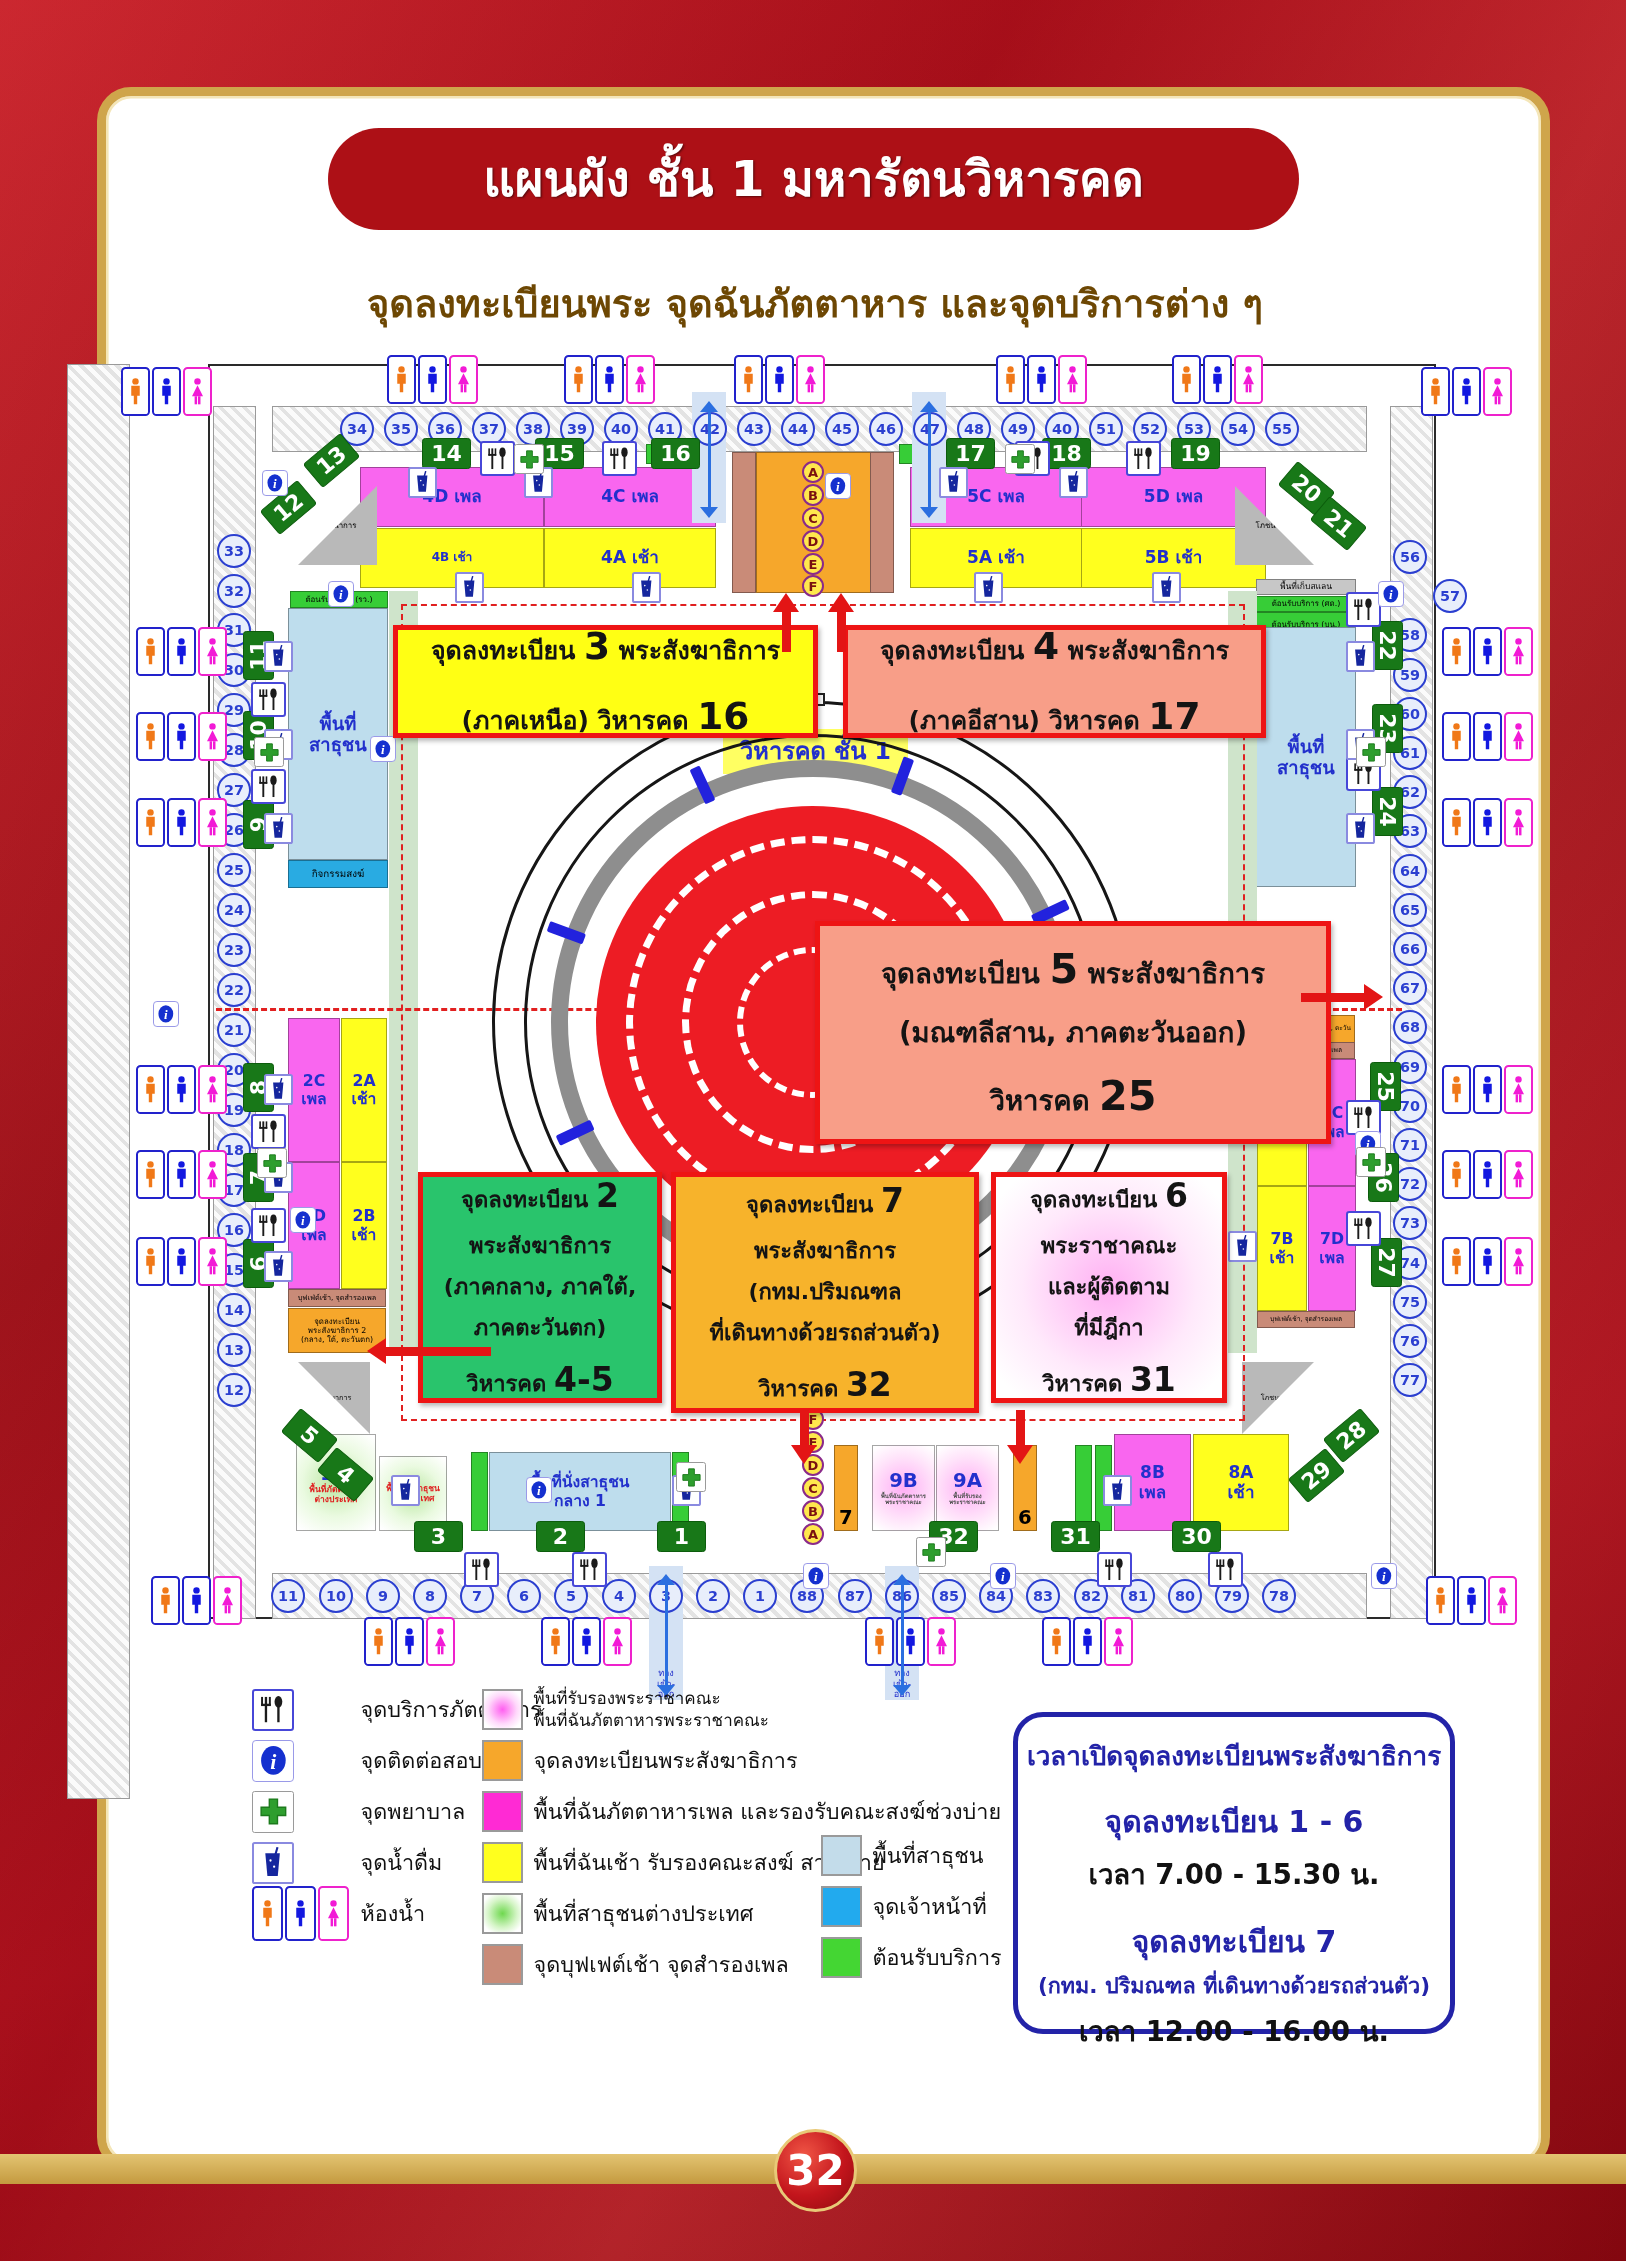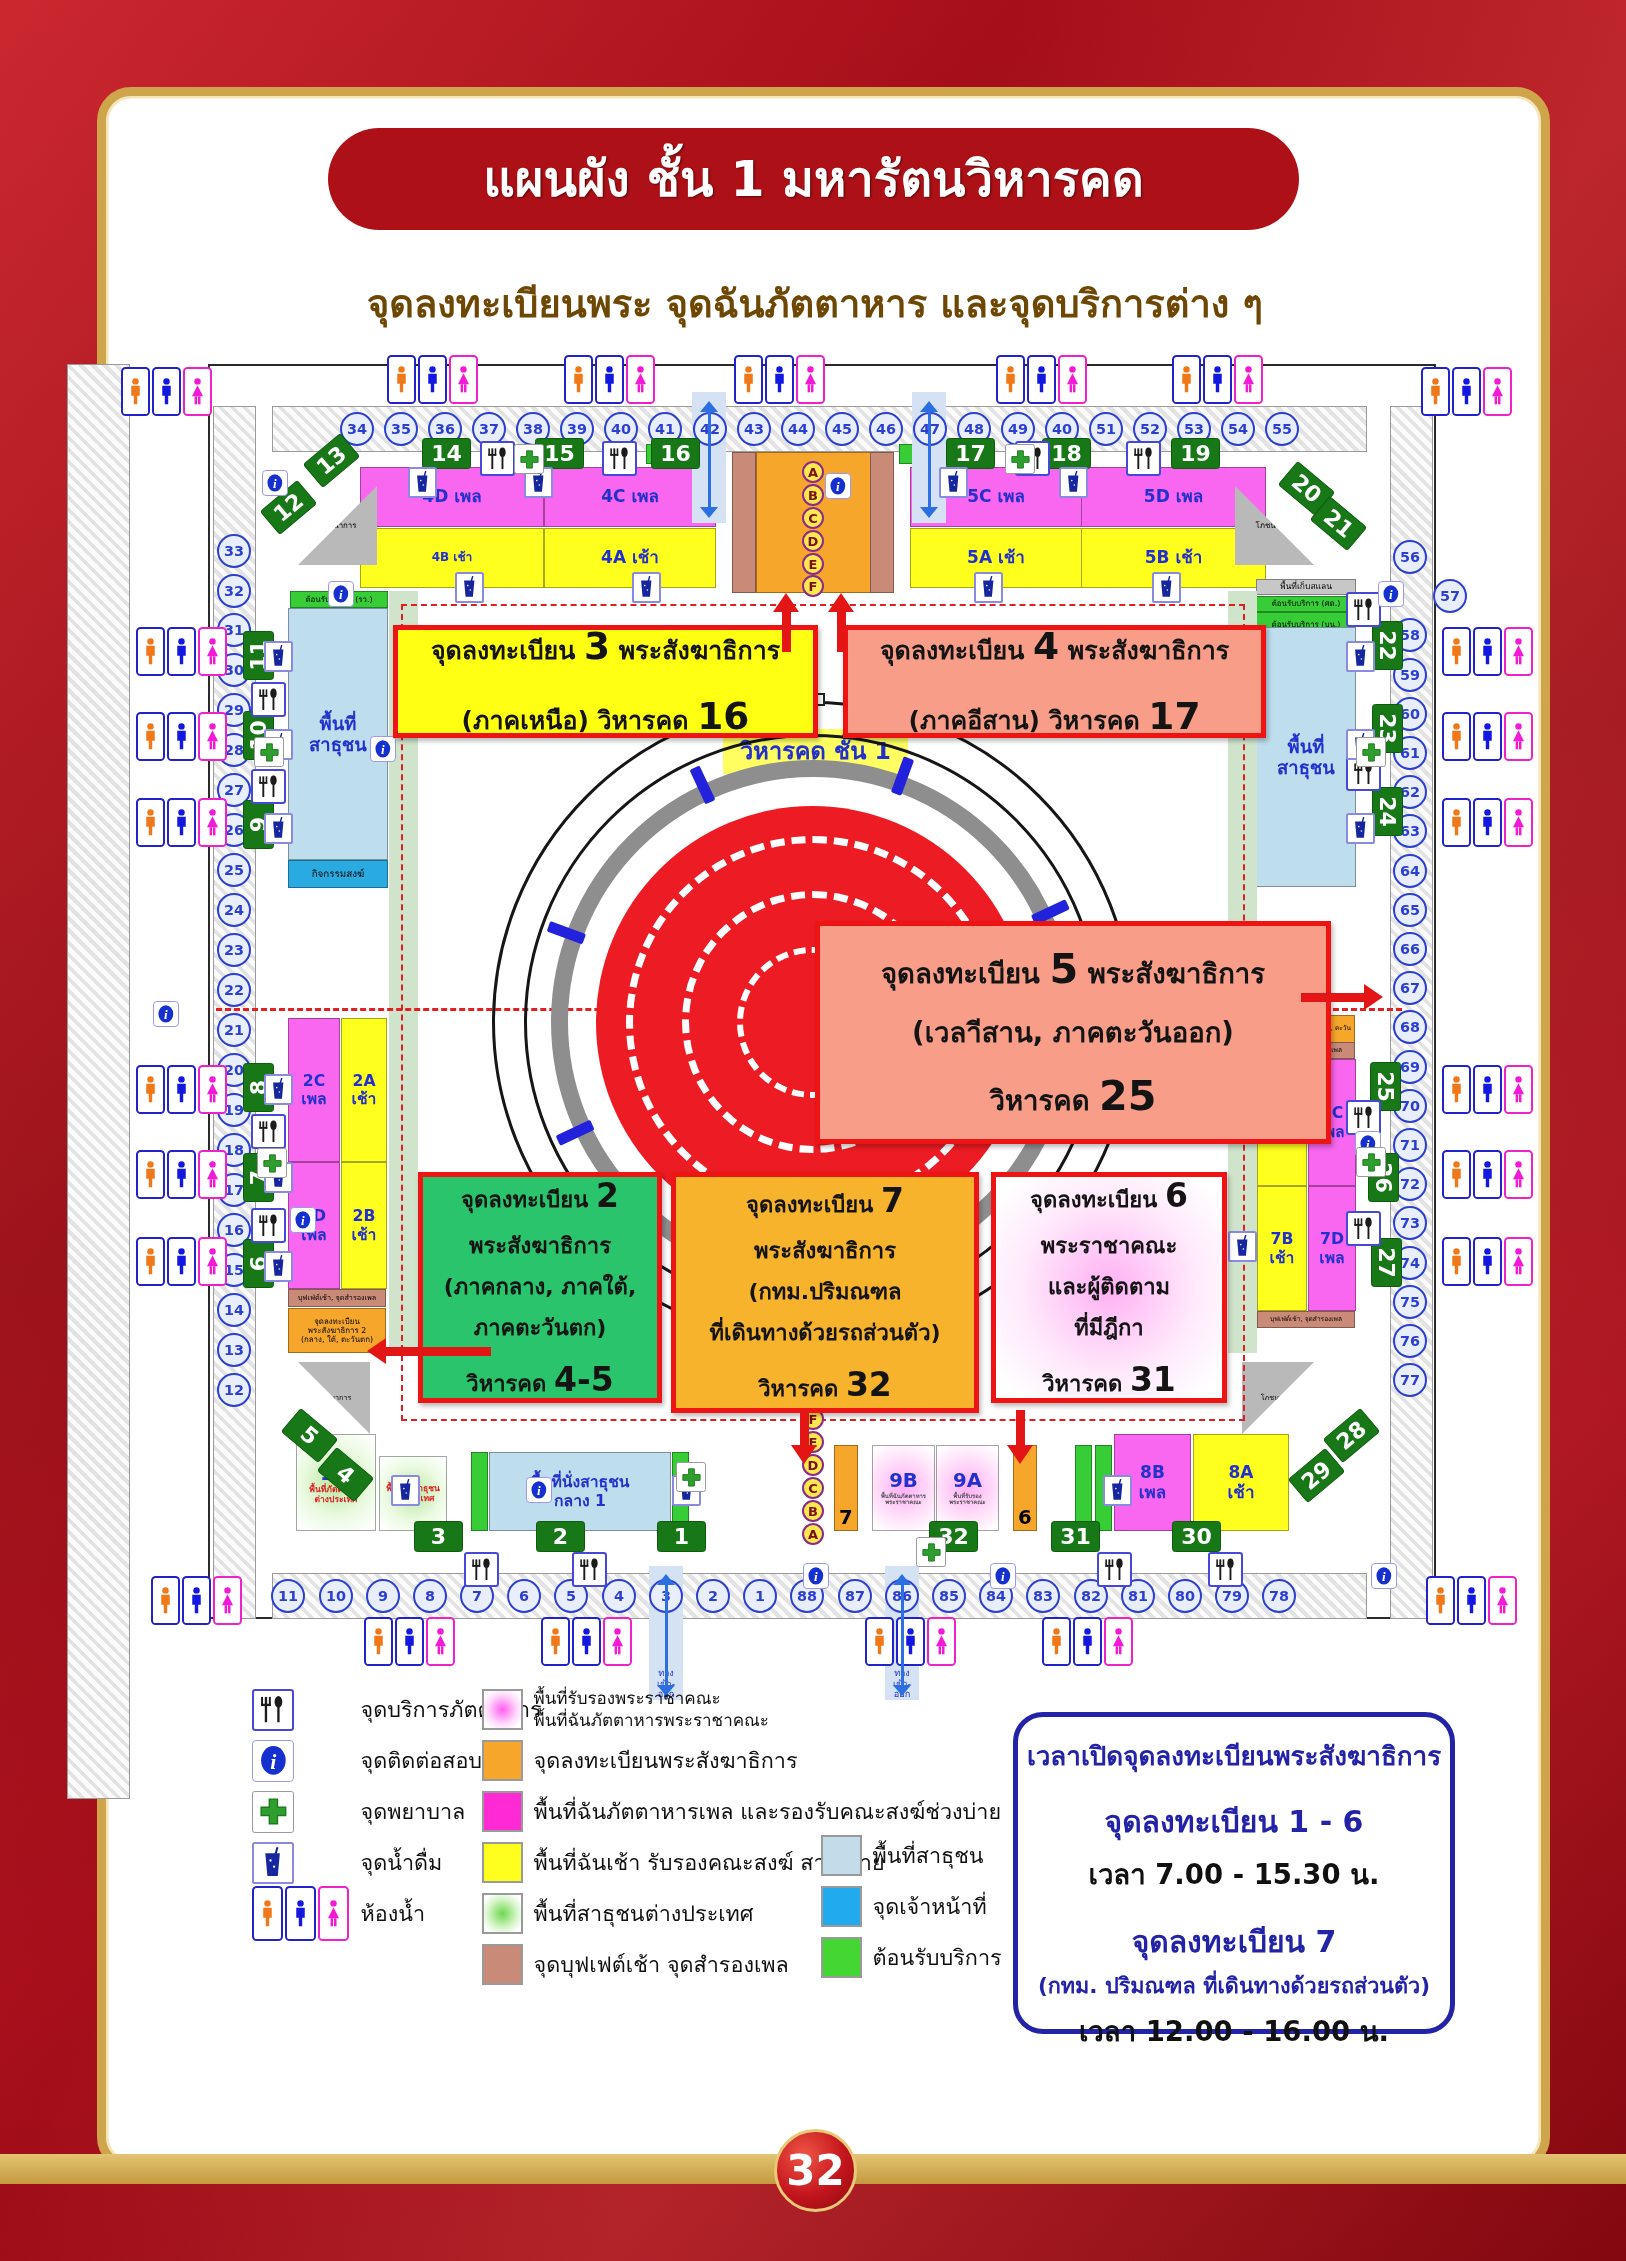--- a/index.html
+++ b/index.html
@@ -1572,21 +1572,21 @@
     <div class="callout" style="left: 393px; top: 625px; width: 425px; height: 113px; font-size: 25px; background: rgb(255, 255, 20);">
       <div class="cl"><span>จุดลงทะเบียน </span><span class="big">3</span><span> พระสังฆาธิการ</span></div>
       <div class="cl"><span>(ภาคเหนือ) วิหารคด </span><span class="big">16</span></div>
     </div>
     <div class="callout" style="left: 843px; top: 625px; width: 423px; height: 113px; font-size: 25px; background: rgb(248, 158, 136);">
       <div class="cl"><span>จุดลงทะเบียน </span><span class="big">4</span><span> พระสังฆาธิการ</span></div>
       <div class="cl"><span>(ภาคอีสาน) วิหารคด </span><span class="big">17</span></div>
     </div>
     <div class="callout" style="left: 815px; top: 921px; width: 516px; height: 223px; font-size: 27.5px; background: rgb(248, 158, 136);">
       <div class="cl"><span>จุดลงทะเบียน </span><span class="big">5</span><span> พระสังฆาธิการ</span></div>
-      <div class="cl"><span>(เวลาีสาน, ภาคตะวันออก)</span></div>
+      <div class="cl"><span>(มณฑลีสาน, ภาคตะวันออก)</span></div>
       <div class="cl"><span>วิหารคด </span><span class="big">25</span></div>
     </div>
     <div class="callout" style="left: 418px; top: 1172px; width: 244px; height: 231px; font-size: 22px; background: rgb(41, 196, 108);">
       <div class="cl"><span>จุดลงทะเบียน </span><span class="big">2</span></div>
       <div class="cl"><span>พระสังฆาธิการ</span></div>
       <div class="cl"><span>(ภาคกลาง, ภาคใต้,</span></div>
       <div class="cl"><span>ภาคตะวันตก)</span></div>
       <div class="cl"><span>วิหารคด </span><span class="big">4-5</span></div>
     </div>
     <div class="callout" style="left: 671px; top: 1172px; width: 308px; height: 241px; font-size: 22px; background: rgb(247, 179, 43);">

